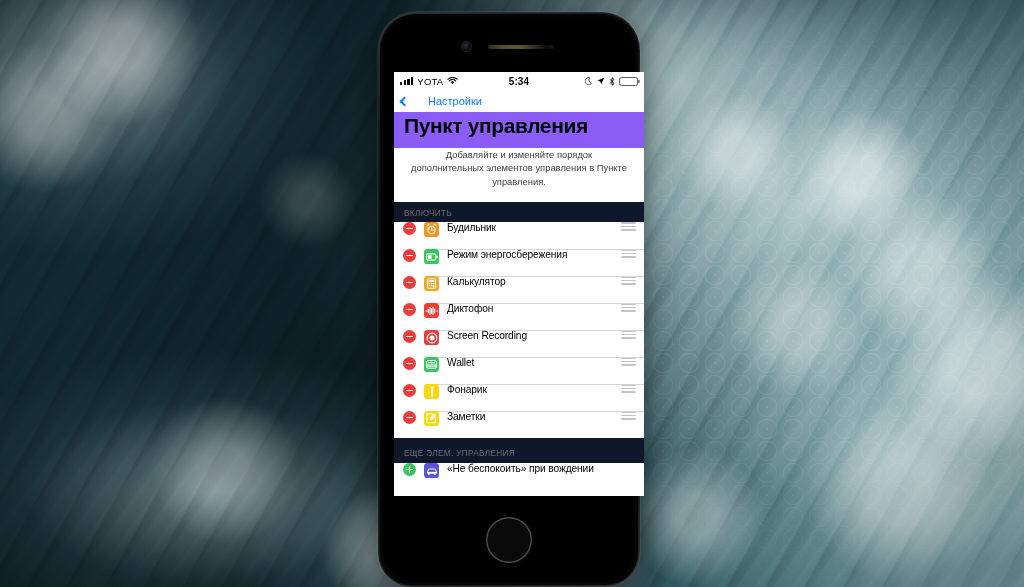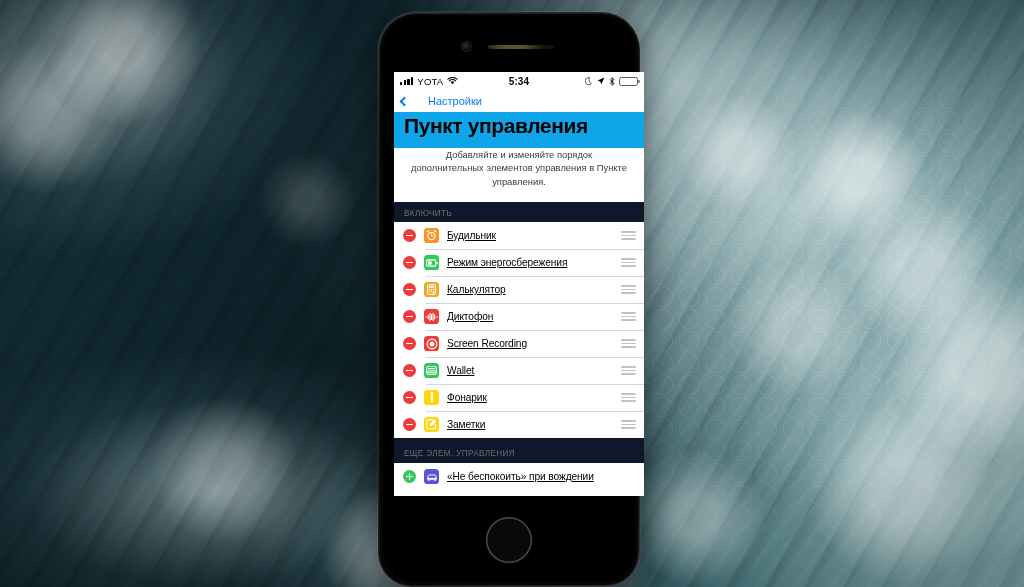--- a/index.html
+++ b/index.html
@@ -111,31 +111,31 @@
   .batt::after { content:""; position:absolute; right:-3px; top:2.6px; width:1.6px; height:3.4px;
                  background:#8a8a8a; border-radius:0 1px 1px 0; }
   .batt-fill { height:100%; background:#f03b2d; border-radius:1px; }
 
   
   .navbar { height:22px; display:flex; align-items:center; padding:0 6px; background:#fff; }
   .back { display:flex; align-items:center; gap:20px; color:#0a7cff; font-size:11px; }
   .chev { width:7px; height:7px; border-left:2px solid #0a7cff; border-bottom:2px solid #0a7cff;
           transform: rotate(45deg); margin-left:1px; }
 
-  .bigtitle { font-size:21px; font-weight:bold; letter-spacing:-.4px; padding:2px 10px 10px; color:#000; background:#0ea5e9; }
+  .bigtitle { font-size:21px; font-weight:bold; letter-spacing:-.4px; padding:2px 10px 10px; color:#000; background:#8b5cf6; }
 
   .desc { text-align:center; font-size:9.4px; line-height:1.42; color:#3c3c40; padding:0 16px 14px; background:#fff; }
 
   
   .section-head { background:#0f172a; font-size:8.2px; color:#6d6d72; letter-spacing:.35px;
                   padding:7px 10px 4px; text-transform:uppercase; }
   .section-head.tall { padding-top:11px; padding-bottom:5px; }
 
   .rows { background:#fff; }
-  .row { display:flex; align-items:center; height:27px; padding:0 8px 0 9px; position:relative;text-decoration:underline; }
+  .row { display:flex; align-items:flex-start; height:27px; padding:0 8px 0 9px; position:relative; }
   .row + .row::before { content:""; position:absolute; left:32px; right:0; top:0; height:1px; background:#d6d6da; }
 
   .toggle { width:13px; height:13px; border-radius:50%; flex:0 0 auto; position:relative;
             display:flex; align-items:center; justify-content:center; }
   .toggle.minus { background:#ed3b3b; }
   .toggle.plus  { background:#35c759; }
   .toggle .bar { position:absolute; background:#fff; border-radius:1px; }
   .toggle.minus .bar.h { width:7px; height:1.7px; }
   .toggle.plus  .bar.h { width:7px; height:1.7px; }
   .toggle.plus  .bar.v { width:1.7px; height:7px; }

